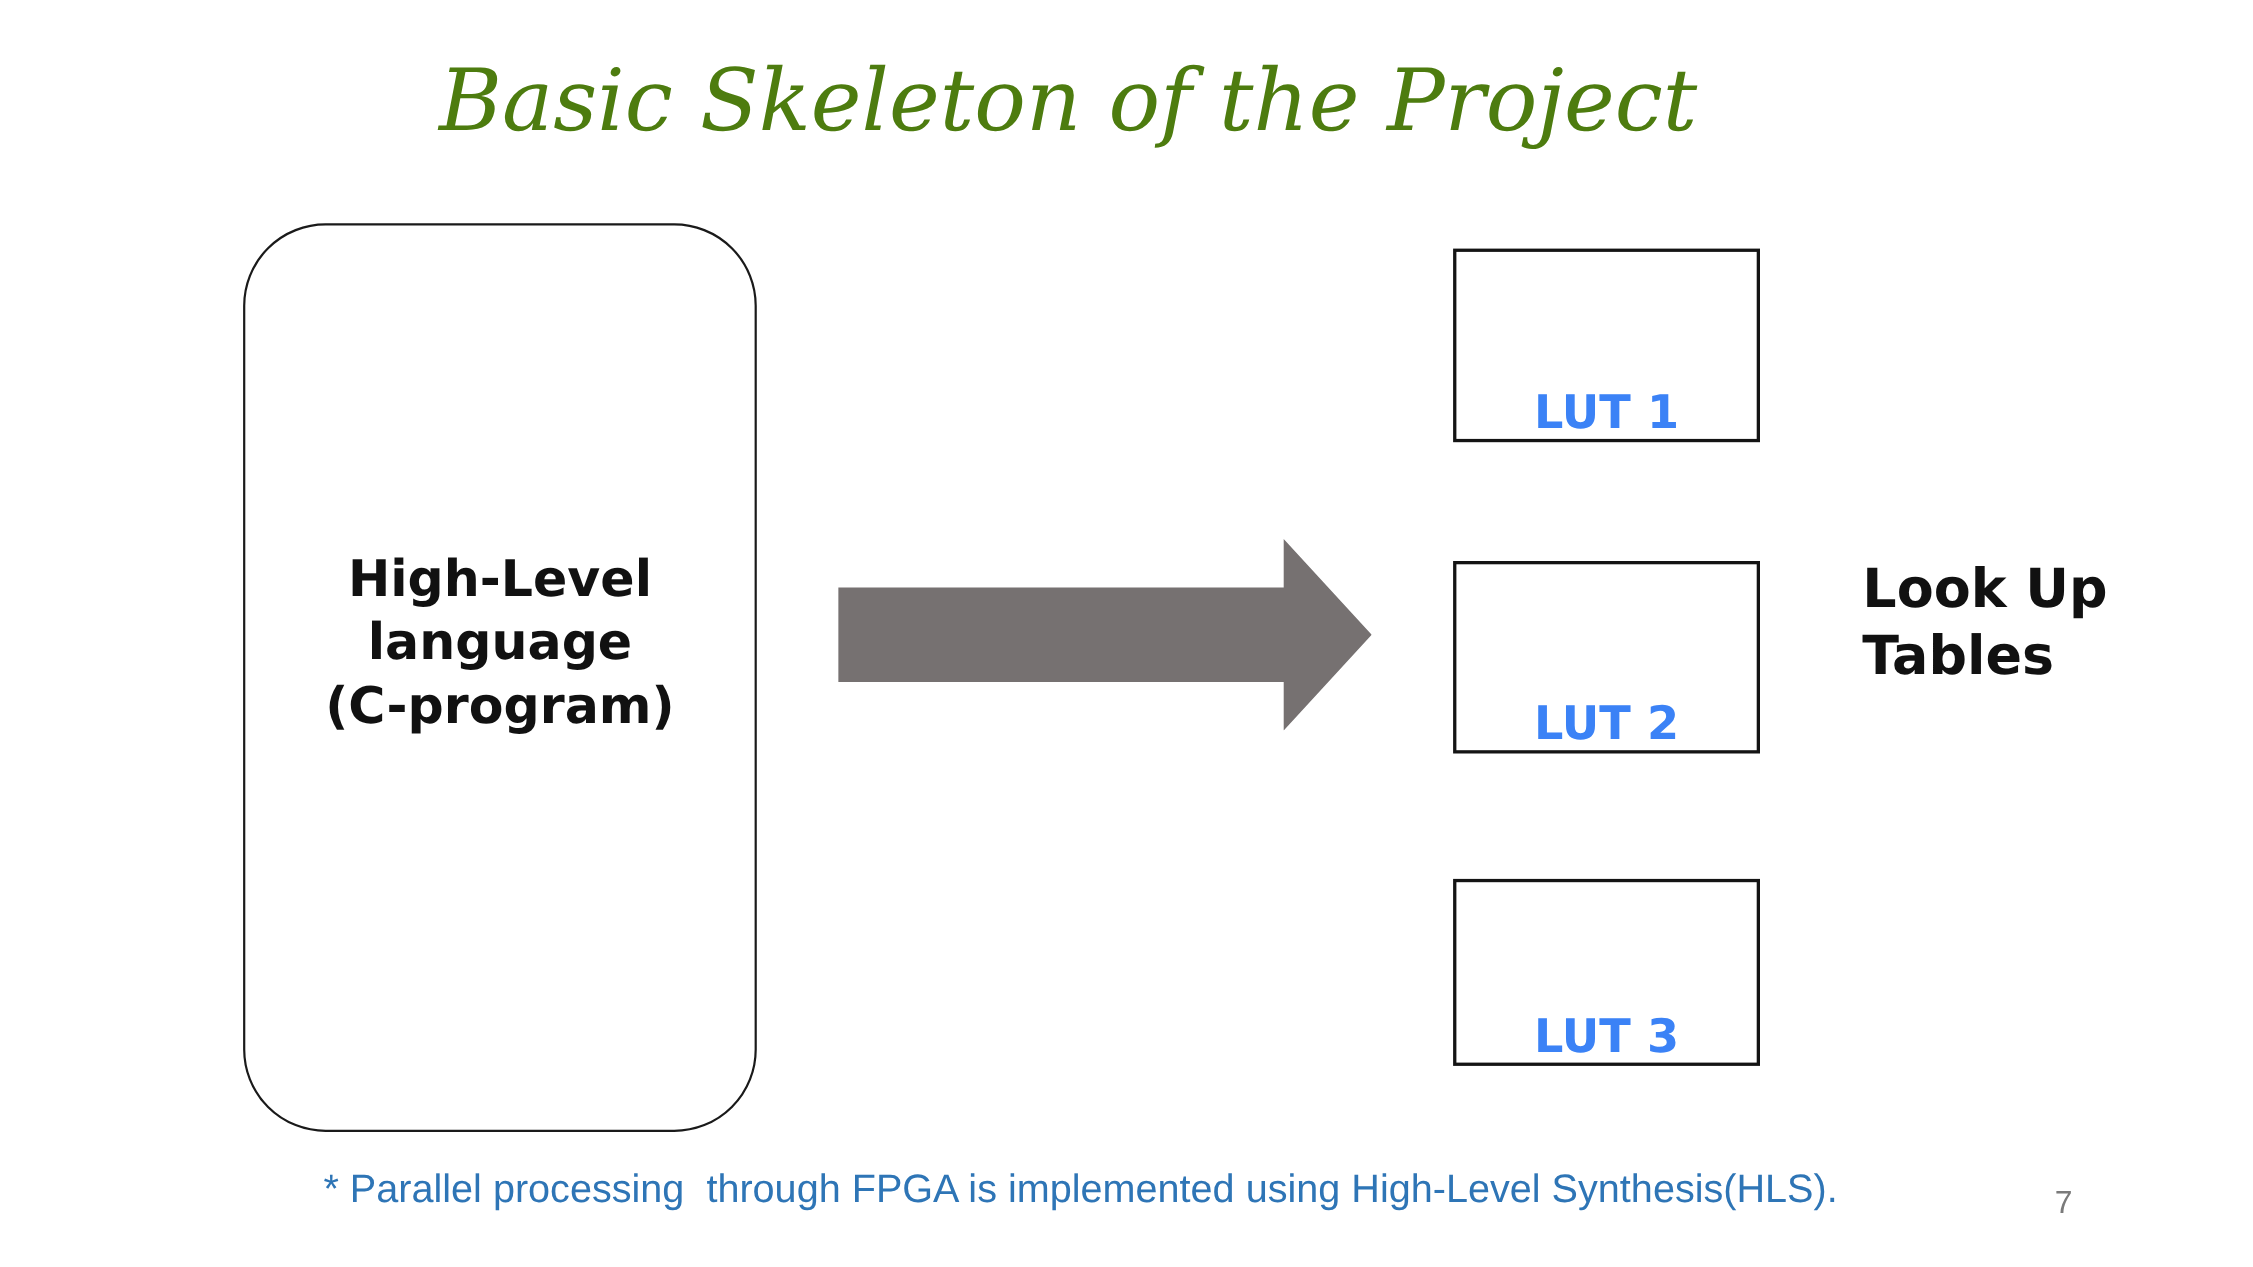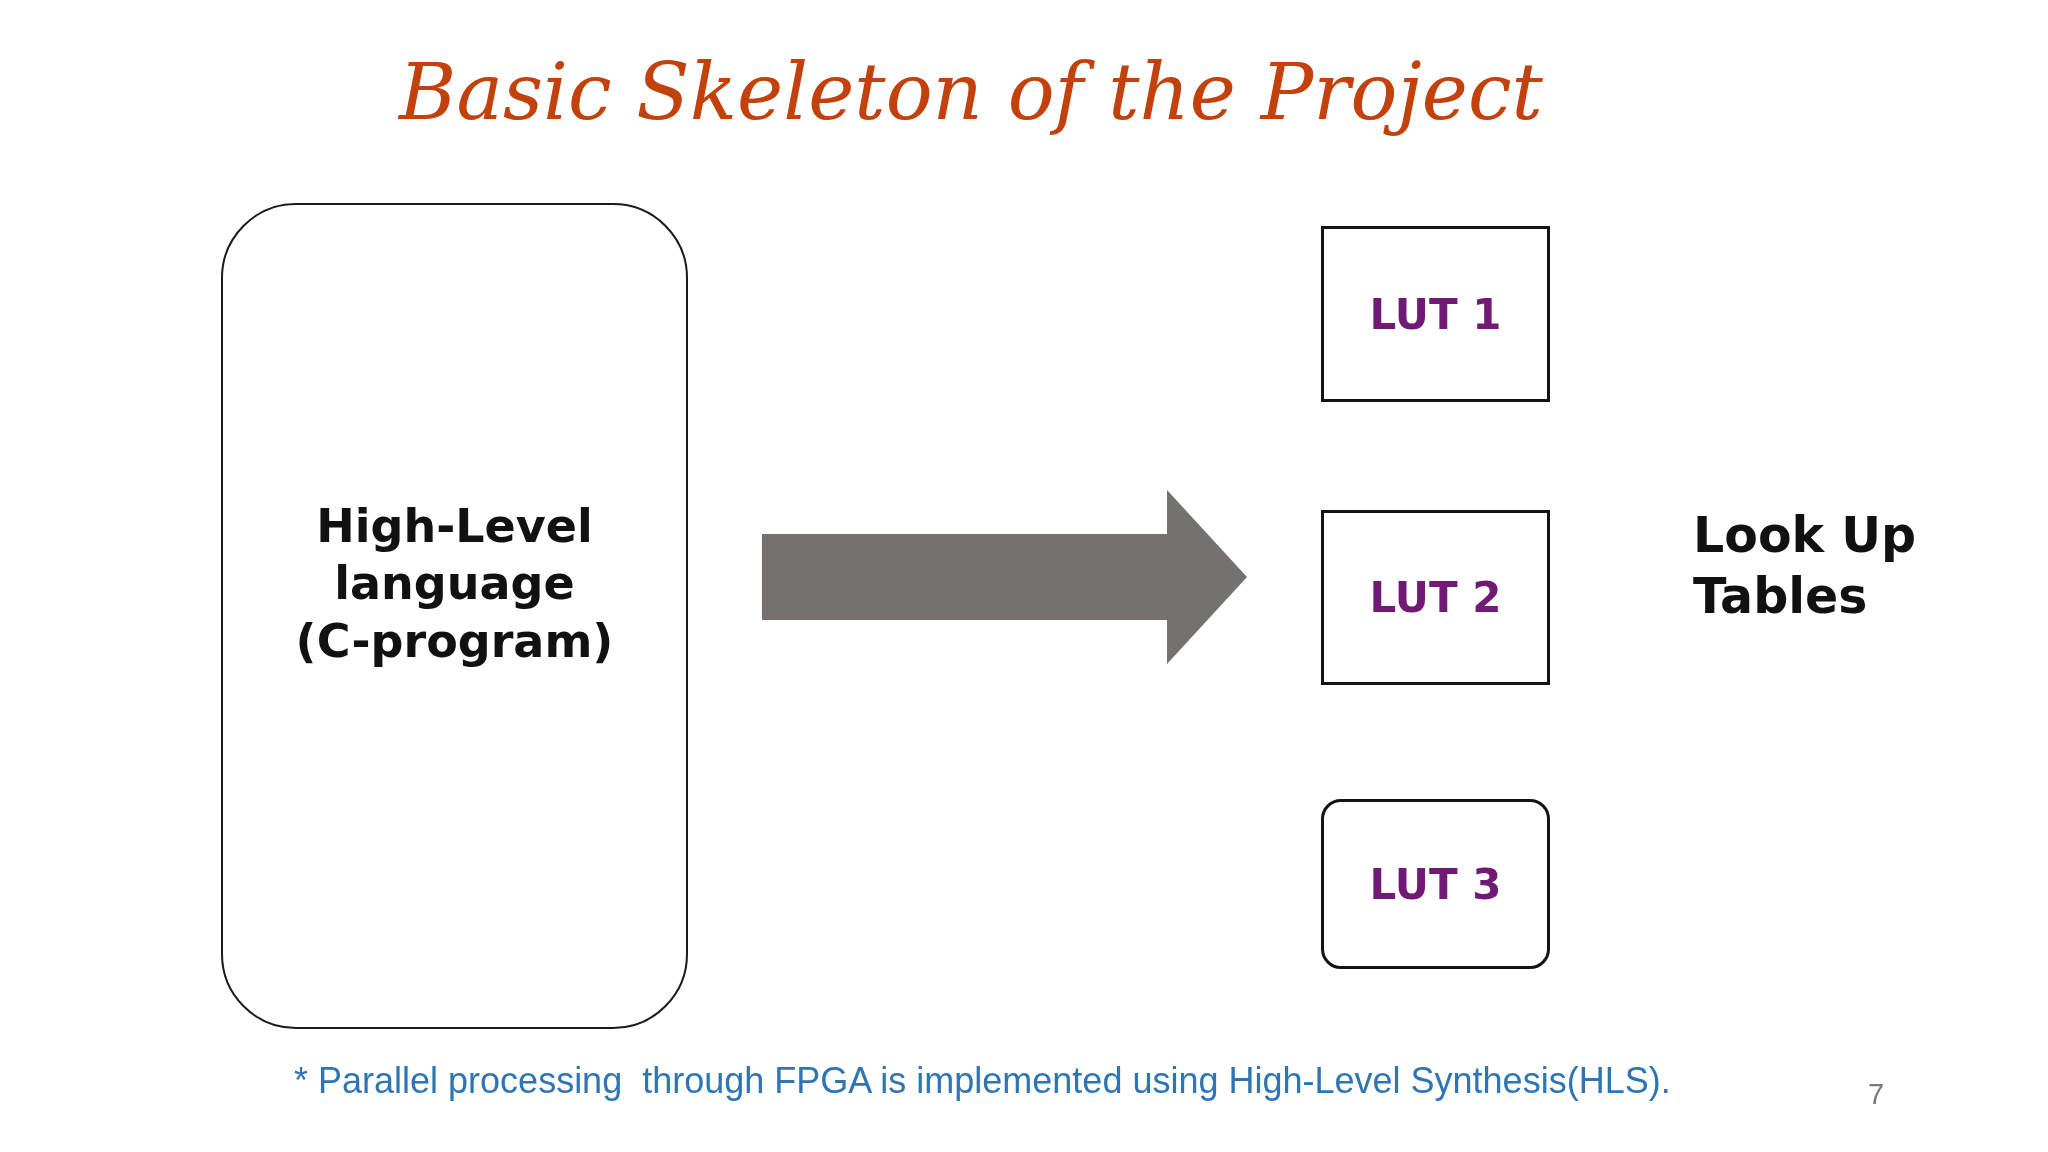--- a/index.html
+++ b/index.html
@@ -20,21 +20,21 @@
   .title {
     position: absolute;
     left: 0;
     top: 48px;
     width: 1942px;
     text-align: center;
     font-family: "DejaVu Serif", serif;
     font-style: italic;
     font-size: 78px;
     line-height: 1.15;
-    color: #c2410c;
+    color: #4d7c0f;
   }
 
   
   .source-box {
     position: absolute;
     left: 221px;
     top: 203px;
     width: 467px;
     height: 826px;
     box-sizing: border-box;
@@ -61,35 +61,35 @@
     left: 762px;
     top: 490px;
     width: 485px;
     height: 174px;
   }
 
   
   .lut-box {
     position: absolute;
     left: 1321px;
-    width: 229px;
+    width: 279px;
     box-sizing: border-box;
     border: 3px solid #141414;
     background: #ffffff;
     display: flex;
-    align-items: center;
+    align-items: flex-end;
     justify-content: center;
     font-family: "DejaVu Sans", sans-serif;
     font-weight: bold;
     font-size: 42px;
-    color: #701a75;
+    color: #3b82f6;
   }
   .lut-1 { top: 226px; height: 176px; }
   .lut-2 { top: 510px; height: 175px; }
-  .lut-3 { top: 799px; height: 170px; border-radius: 20px; }
+  .lut-3 { top: 799px; height: 170px; }
 
   
   .lut-group-label {
     position: absolute;
     left: 1693px;
     top: 505px;
     width: 250px;
     font-family: "DejaVu Sans", sans-serif;
     font-weight: bold;
     font-size: 49px;

